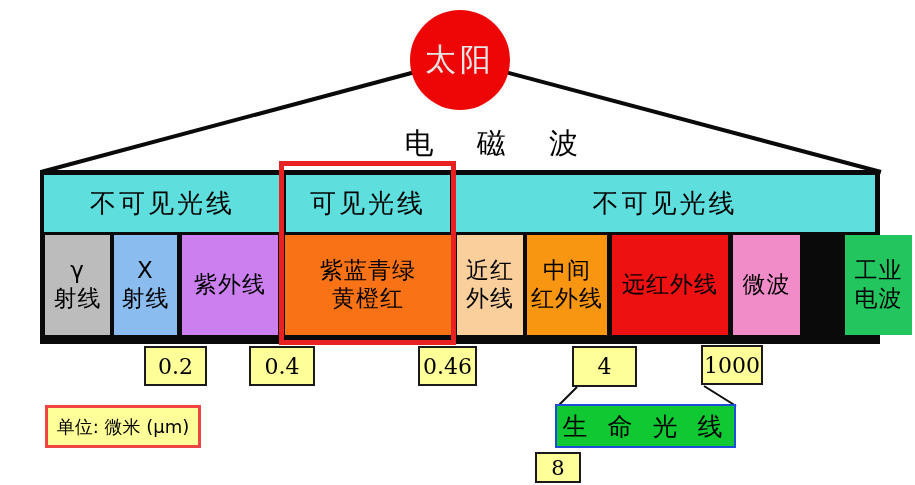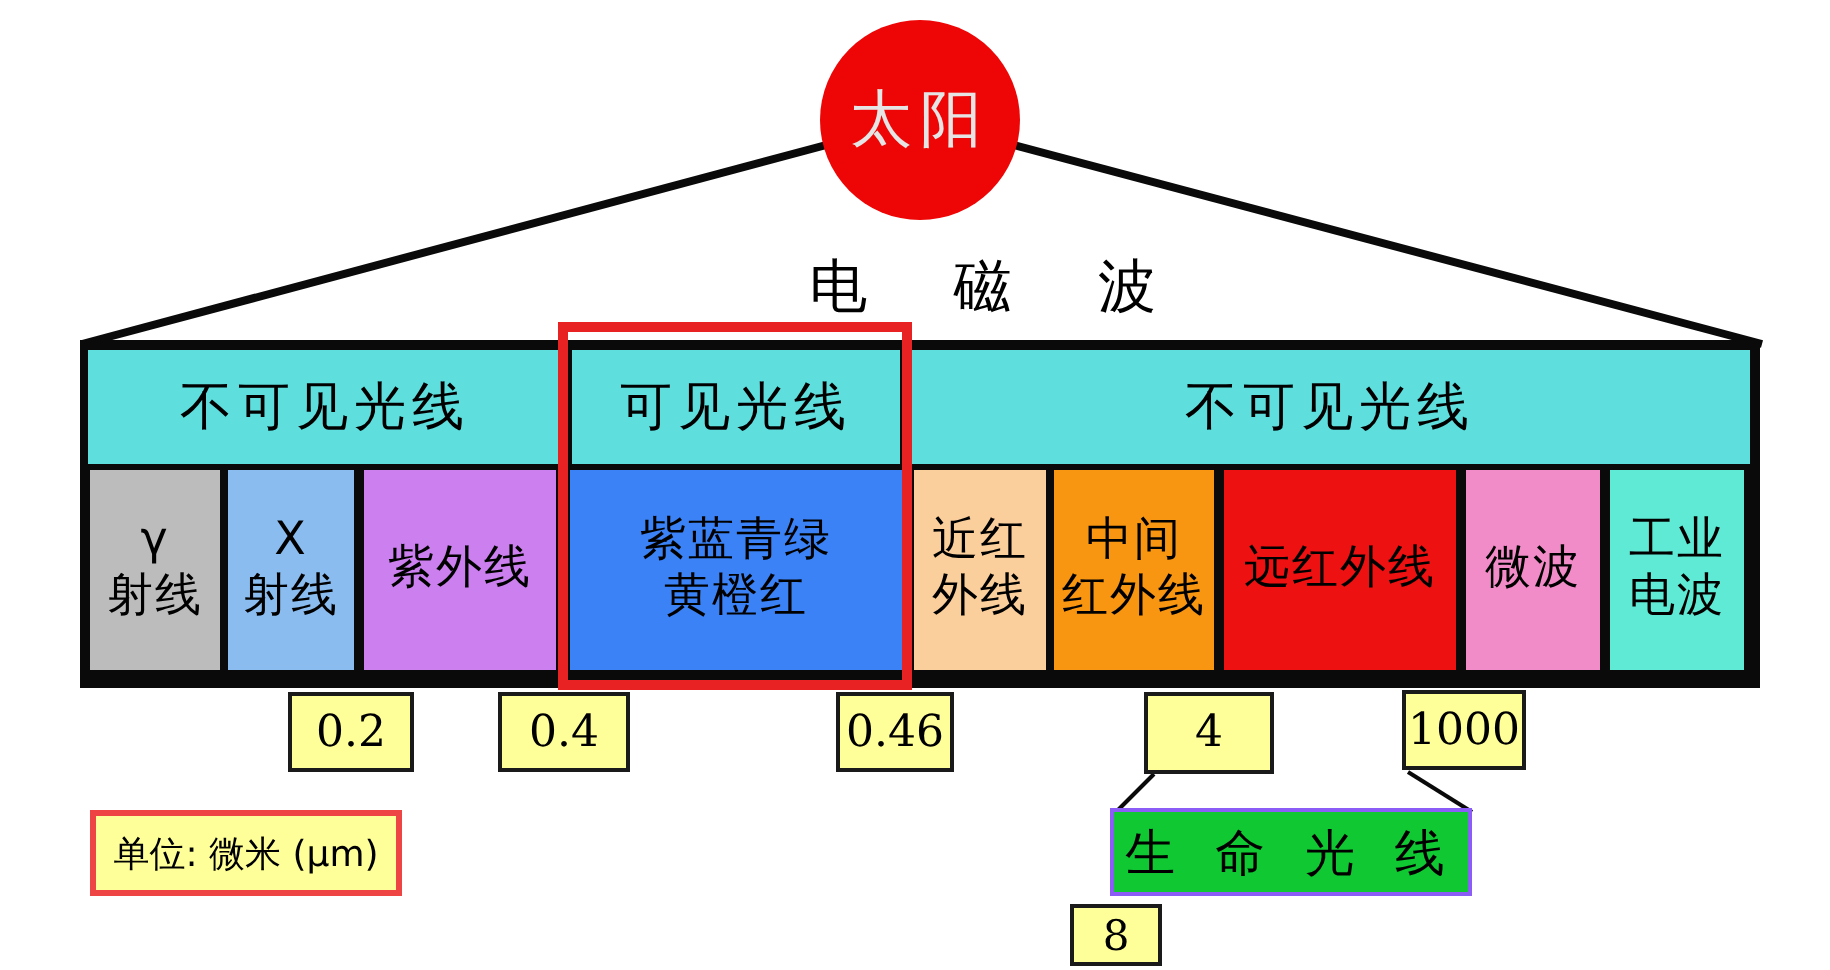--- a/index.html
+++ b/index.html
@@ -52,21 +52,21 @@
   .n14{left:709px;top:452px;width:54px;height:31px;font-size:21px;}
   
   .unit-box{
     position:absolute;left:45px;top:405px;width:156px;height:43px;z-index:3;
     border:3px solid #ef4444;box-sizing:border-box;display:flex;align-items:center;justify-content:center;
     font-size:18px;font-weight:500;
   }
   
   .life-box{
     position:absolute;left:555px;top:404px;width:181px;height:44px;z-index:3;
-    border:2px solid #8b5cf6;box-sizing:border-box;display:flex;align-items:center;justify-content:center;
+    border:2px solid #1d4ed8;box-sizing:border-box;display:flex;align-items:center;justify-content:center;
     font-size:25px;letter-spacing:6px;font-weight:500;
   }
   
   .red-rect{
     position:absolute;left:279px;top:161px;width:177px;height:184px;z-index:5;
     border:5px solid #e82222;box-sizing:border-box;background:transparent;pointer-events:none;
   }
 </style>
 </head>
 <body>
@@ -95,29 +95,29 @@
     </div>
     <div class="hcell h2" style="background: rgb(95, 222, 222);">
       <span>不可见光线</span>
     </div>
 
     <div class="block b0" style="background: rgb(188, 188, 188);">γ
 射线</div>
     <div class="block b1" style="background: rgb(138, 188, 240);">X
 射线</div>
     <div class="block b2" style="background: rgb(204, 128, 240);">紫外线</div>
-    <div class="block b3" style="background: #3b82f6;">紫蓝青绿
+    <div class="block b3" style="background: #f97316;">紫蓝青绿
 黄橙红</div>
     <div class="block b4" style="background: rgb(251, 207, 155);">近红
 外线</div>
     <div class="block b5" style="background: rgb(248, 149, 17);">中间
 红外线</div>
     <div class="block b6" style="background: rgb(238, 17, 17);">远红外线</div>
     <div class="block b7" style="background: rgb(242, 140, 200);">微波</div>
-    <div class="block b8" style="background: #5eead4;">工业
+    <div class="block b8" style="background: #22c55e; margin-left: 40px;">工业
 电波</div>
   </div>
 
   <div class="numbox n0" style="background: rgb(255, 255, 153);">0.2</div>
   <div class="numbox n1" style="background: rgb(255, 255, 153);">0.4</div>
   <div class="numbox n2" style="background: rgb(255, 255, 153);">0.46</div>
   <div class="numbox n3" style="background: rgb(255, 255, 153);">4</div>
   <div class="numbox n4" style="background: rgb(255, 255, 153);">1000</div>
 
   <div class="unit-box" style="background: rgb(255, 255, 153);">单位: 微米 (μm)</div>

